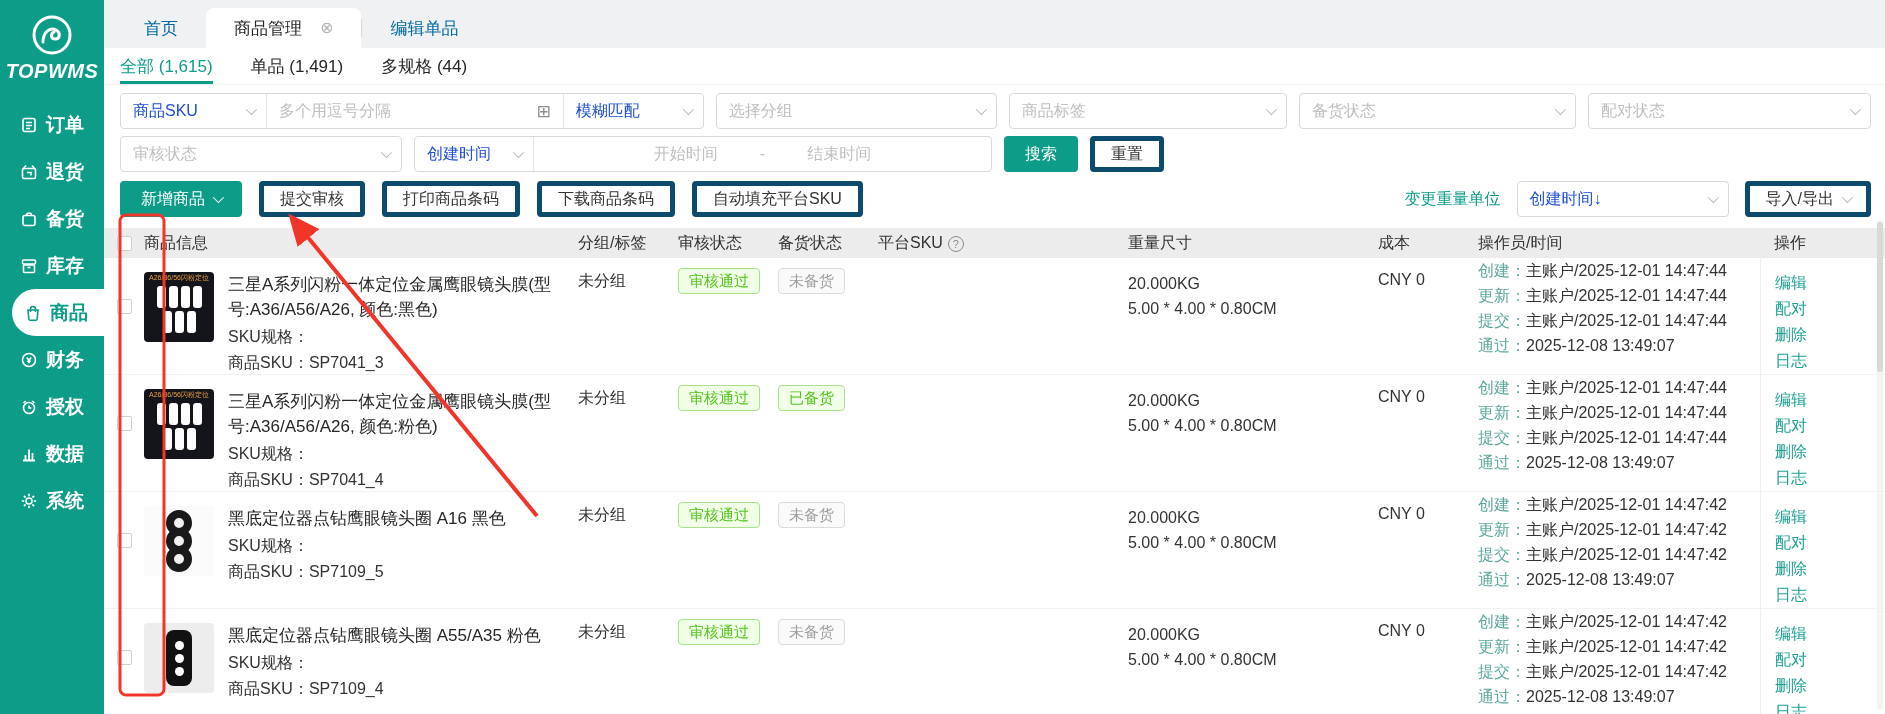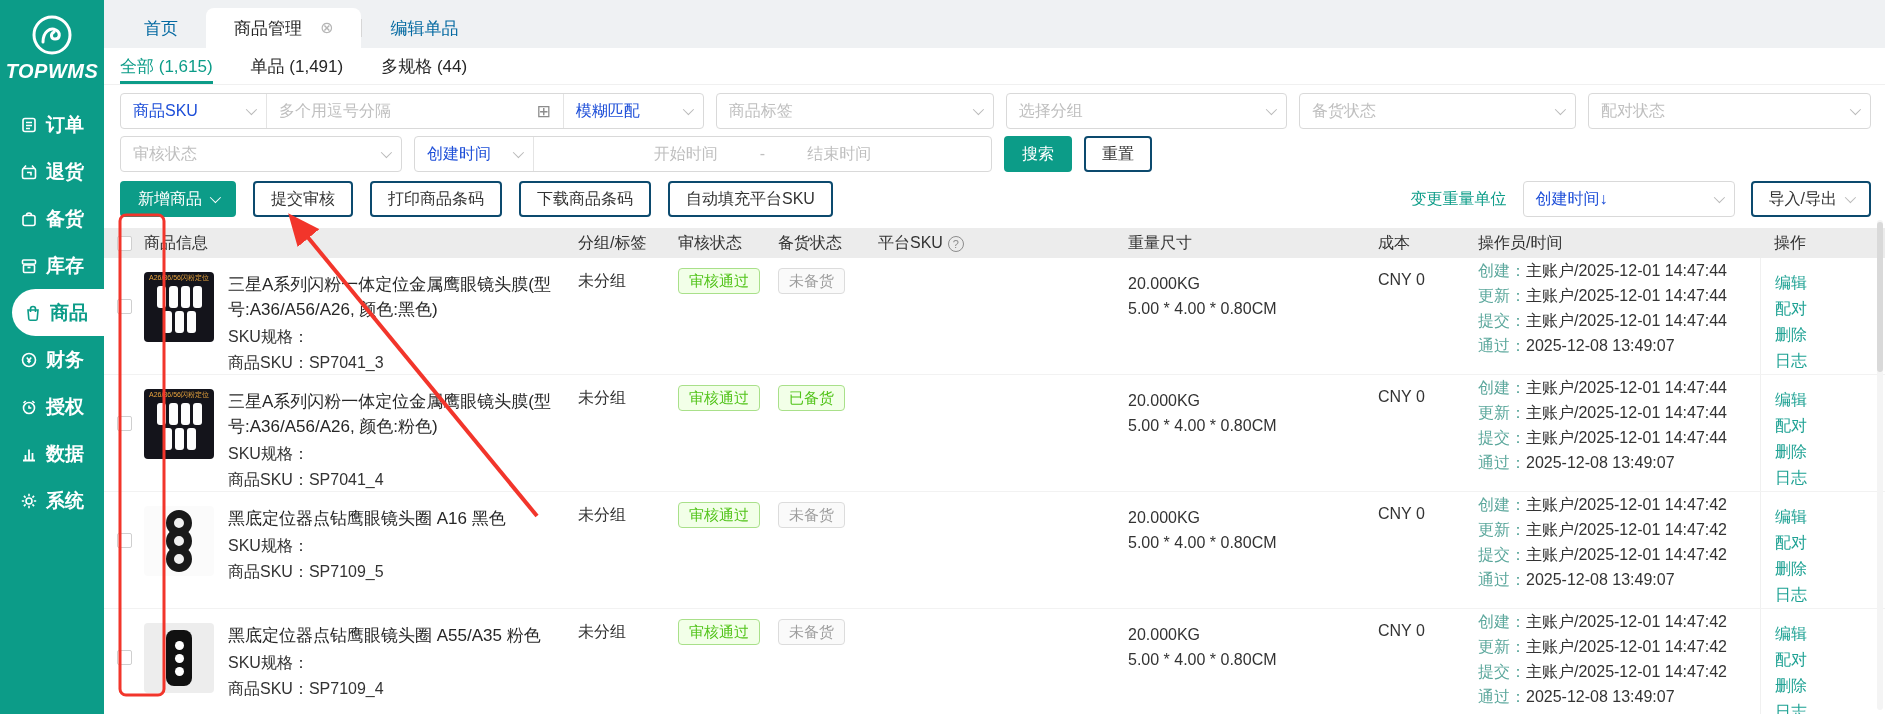--- a/index.html
+++ b/index.html
@@ -55,21 +55,21 @@
   .seg-input input::placeholder { color:#bfbfbf; }
   .grid-plus { color:#8c8c8c; font-size:17px; margin-left:8px; }
   .w282 { width:282px; padding:0 12px; justify-content:space-between; }
   .w279 { width:279px; padding:0 12px; justify-content:space-between; }
   .w278 { width:278px; padding:0 12px; justify-content:space-between; }
   .w284 { width:284px; padding:0 12px; justify-content:space-between; }
   .time-compound { width:578px; }
   .time-compound .seg-type { width:118px; justify-content:space-between; }
   .time-compound .seg-dates { flex:1; justify-content:center; gap:42px; }
 
-  .btn { height:36px; padding:0 16px; border:2px solid #0c4a6e; border-radius:4px; background:#fff;
+  .btn { height:36px; padding:0 16px; border:5px solid #0c4a6e; border-radius:4px; background:#fff;
          font-size:16px; color:#333; display:inline-flex; align-items:center; gap:8px; cursor:pointer; }
   .btn.primary { background:#0c9c88; border-color:#0c9c88; color:#fff; }
 
   
   .actions-row { display:flex; align-items:center; gap:17px; margin-top:9px; padding:0 14px 0 16px; }
   .actions-right { margin-left:auto; display:flex; align-items:center; gap:16px; }
   .link-teal { color:#0c9c88; font-size:16px; cursor:pointer; }
   .sort-box { width:212px; padding:0 12px; }
 
   
@@ -253,26 +253,26 @@
           </div>
           <div class="seg seg-input">
             <input type="text" placeholder="多个用逗号分隔" style="">
             <span class="grid-plus">⊞</span>
           </div>
           <div class="seg seg-match">
             <span class="dark">模糊匹配</span>
             <span class="chev"></span>
           </div>
         </div>
+        <div class="box sel w282">
+          <span class="ph">选择分组</span>
+          <span class="chev"></span>
+        </div>
         <div class="box sel w279">
           <span class="ph">商品标签</span>
-          <span class="chev"></span>
-        </div>
-        <div class="box sel w282">
-          <span class="ph">选择分组</span>
           <span class="chev"></span>
         </div>
         <div class="box sel w278">
           <span class="ph">备货状态</span>
           <span class="chev"></span>
         </div>
         <div class="box sel w284">
           <span class="ph">配对状态</span>
           <span class="chev"></span>
         </div>

